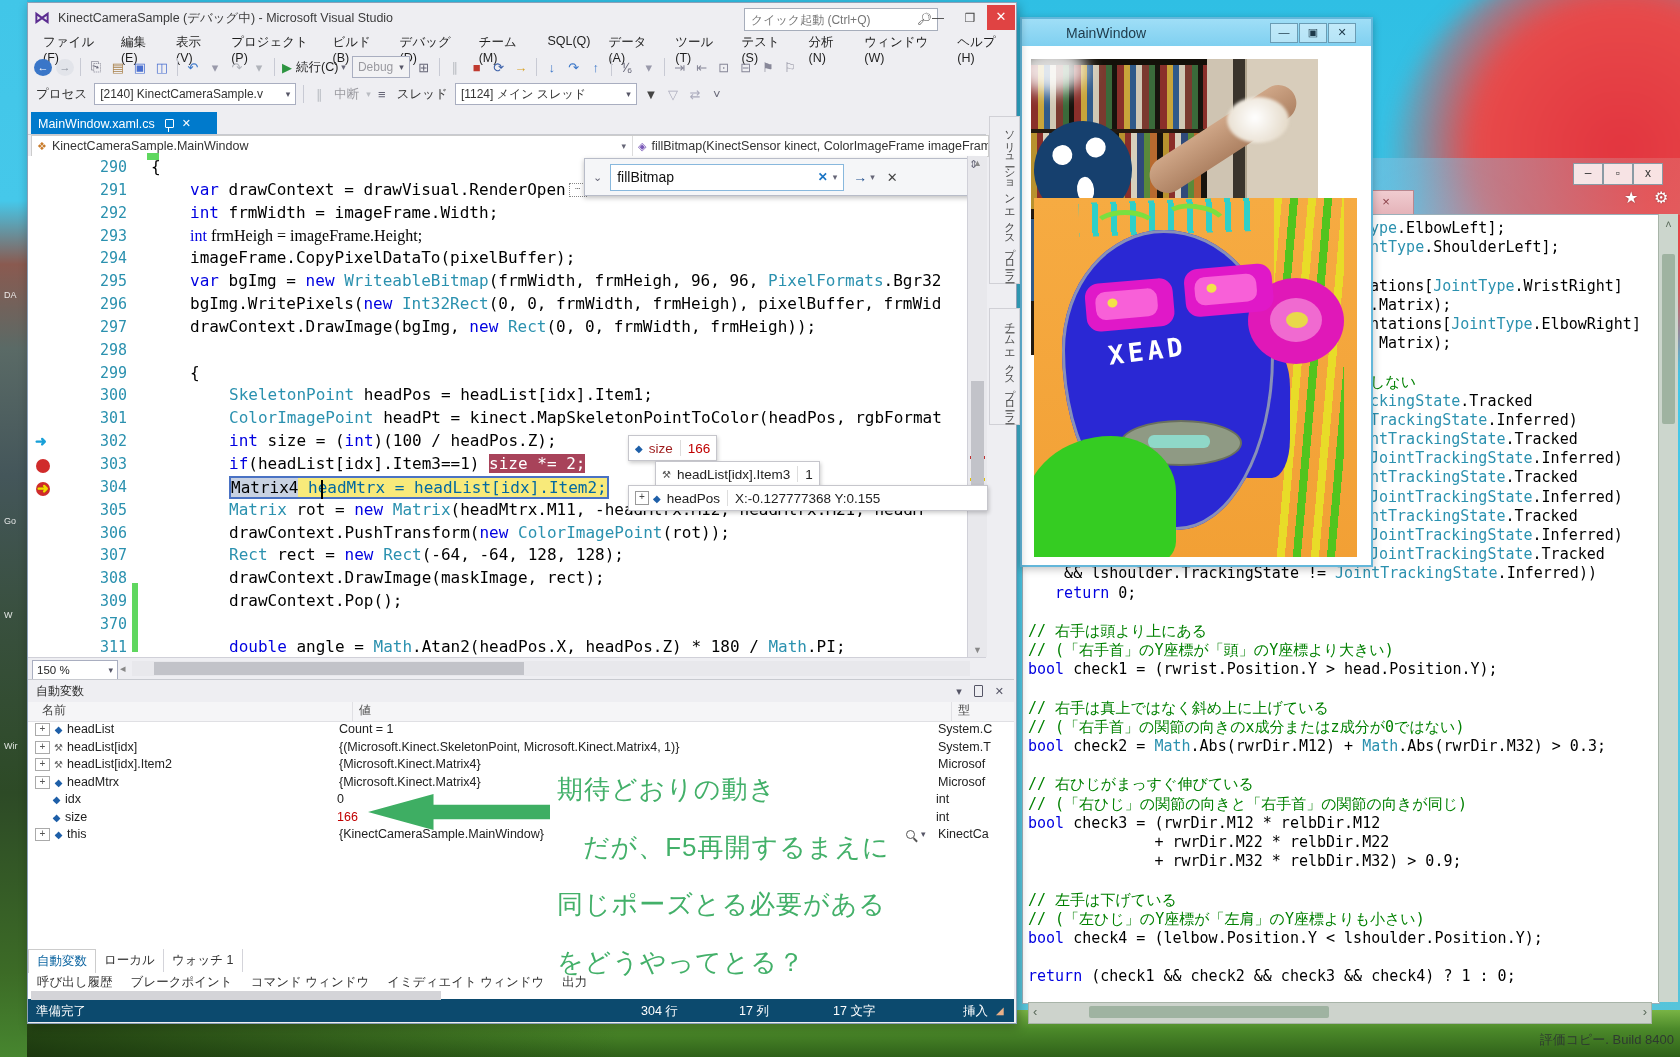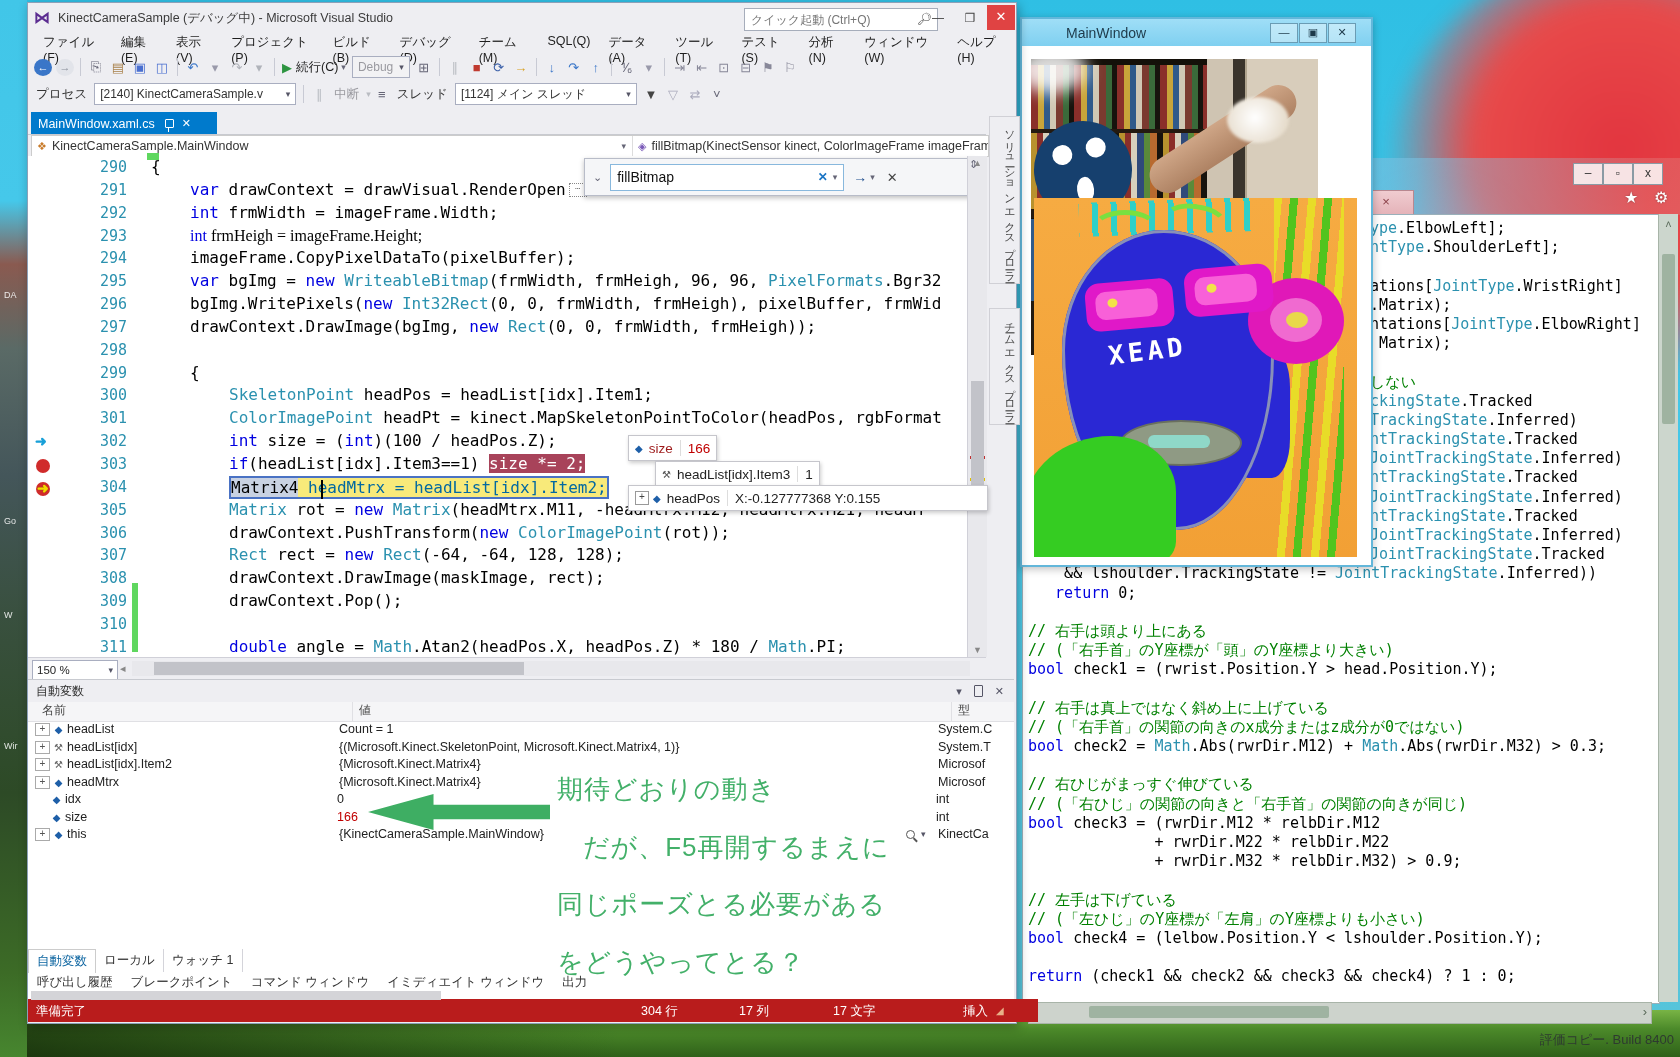--- a/index.html
+++ b/index.html
@@ -201,21 +201,21 @@
   .mag-icon:after{content:"";position:absolute;width:5px;height:1.5px;background:#555;transform:rotate(45deg);right:-4px;bottom:-2px;}
   .mag-caret{position:absolute;left:893px;top:0;color:#556;font-size:9px;}
   
   #btabs1{left:0;top:946px;height:23px;display:flex;align-items:center;font-size:12.5px;}
   .btab{padding:3px 8px;color:#333;border-right:1px solid #d4d4da;}
   .btab.active{background:#fff;color:#0b64a0;border:1px solid #ccc;border-bottom:none;}
   #btabs2{left:0;top:969px;height:20px;display:flex;align-items:center;font-size:12.5px;}
   .btab2{padding:2px 9px;color:#333;}
   .graybox{top:988px;height:9px;background:#d4d4d8;}
   
-  #statusbar{left:0;top:996px;width:986px;height:23px;background:#b91c1c;color:#fff;font-size:12.5px;padding-left:24px;}
+  #statusbar{left:0;top:996px;width:986px;height:23px;background:#0c4a6e;color:#fff;font-size:12.5px;}
   .sb-item{top:4px;}
   #sb-grip{left:968px;top:6px;color:#e8b088;font-size:10px;}
   
   .vtab{left:961px;width:25px;writing-mode:vertical-rl;font-size:11px;color:#444;
     background:#eeeef2;border:1px solid #d0d0d6;padding:6px 2px;}
   
   .datatip{background:#fff;border:1px solid #c6c6cc;box-shadow:1px 2px 4px rgba(0,0,0,.2);
     display:flex;align-items:center;font-size:13.5px;padding:0 6px;height:24px;}
   .dt-ico{color:#1e5fa8;font-size:10px;margin-right:6px;}
   .dt-ico.wr{color:#555;}
@@ -524,21 +524,21 @@
       </div>
       <div class="code-line">
         <span class="ln">308</span>
         <div class="ct" style="padding-left: 88px;"><span class="tk-p">drawContext.DrawImage(maskImage, rect);</span></div>
       </div>
       <div class="code-line">
         <span class="ln">309</span>
         <div class="ct" style="padding-left: 88px;"><span class="tk-p">drawContext.Pop();</span></div>
       </div>
       <div class="code-line">
-        <span class="ln">310</span>
+        <span class="ln">370</span>
         <div class="ct" style="padding-left: 0px;"></div>
       </div>
       <div class="code-line">
         <span class="ln">311</span>
         <div class="ct" style="padding-left: 88px;"><span class="tk-k">double</span><span class="tk-p"> angle = </span><span class="tk-t">Math</span><span class="tk-p">.Atan2(headPos.X, headPos.Z) * 180 / </span><span class="tk-t">Math</span><span class="tk-p">.PI;</span></div>
       </div>
     </div>
   <div id="chgbar" class="abs"></div>
   <div id="chgsq" class="abs"></div>
   <div id="bp-arrow1" class="abs margin-ico">➜</div>

